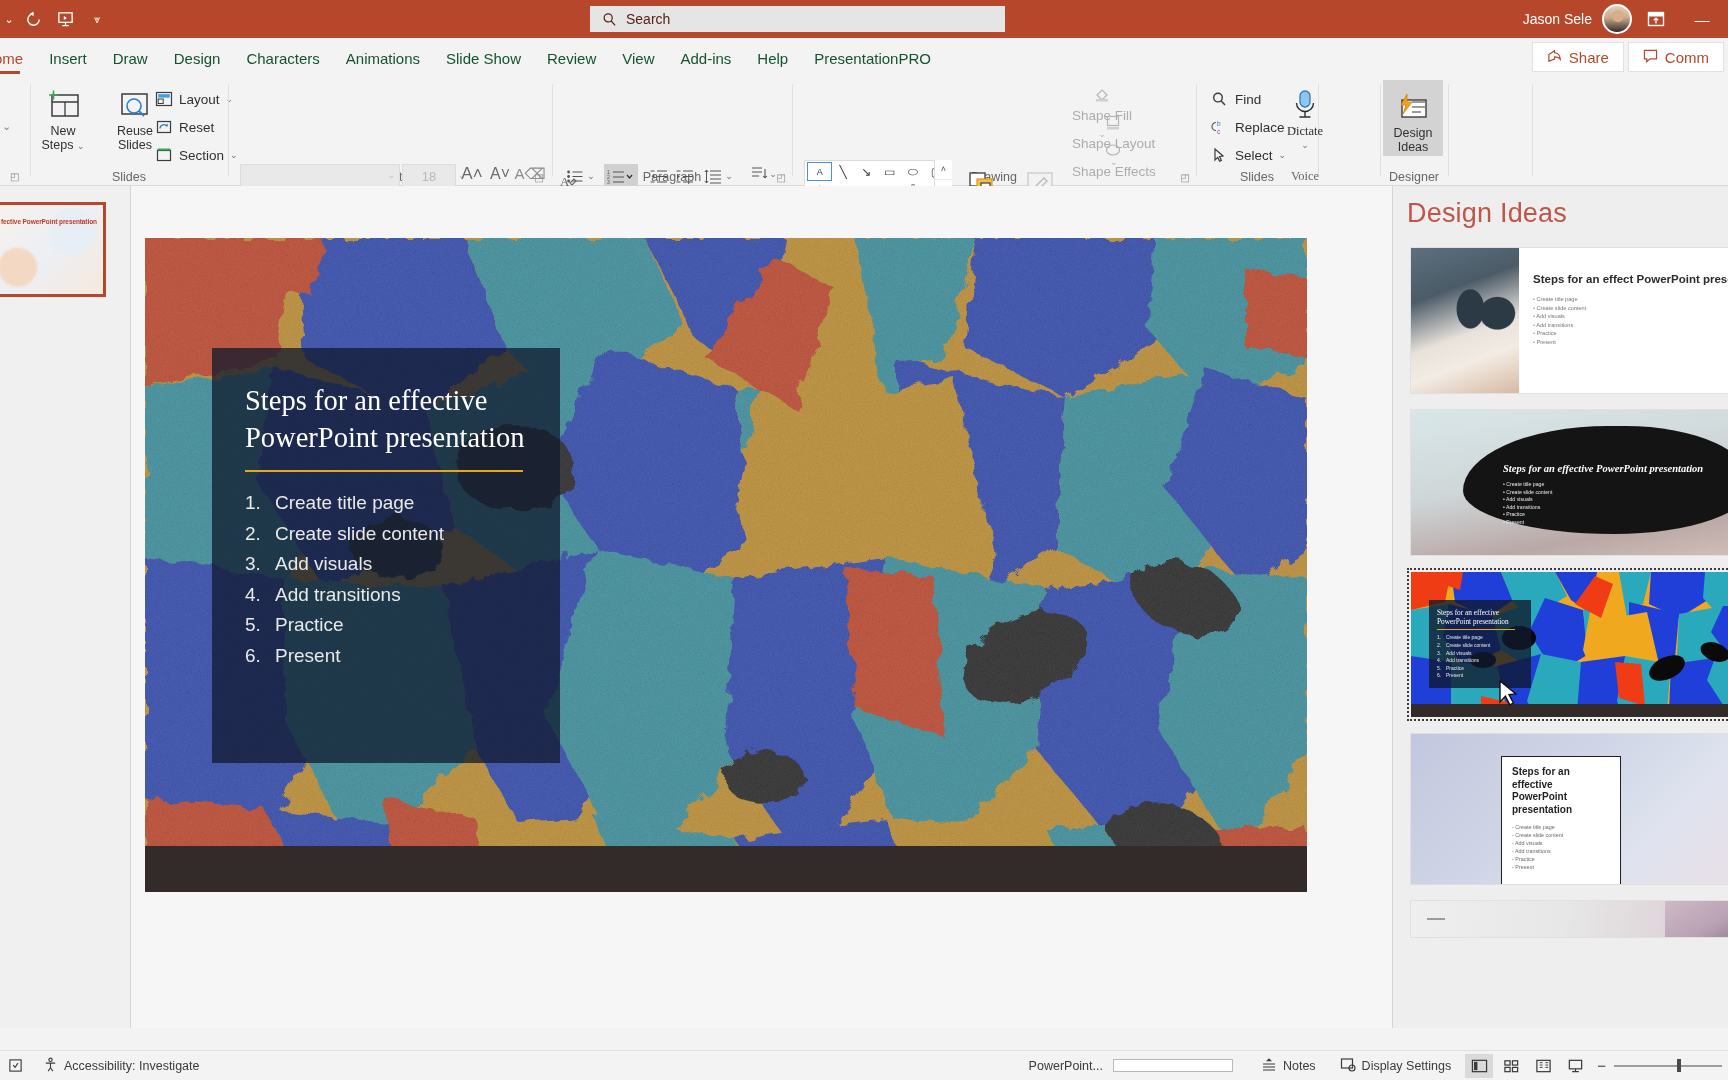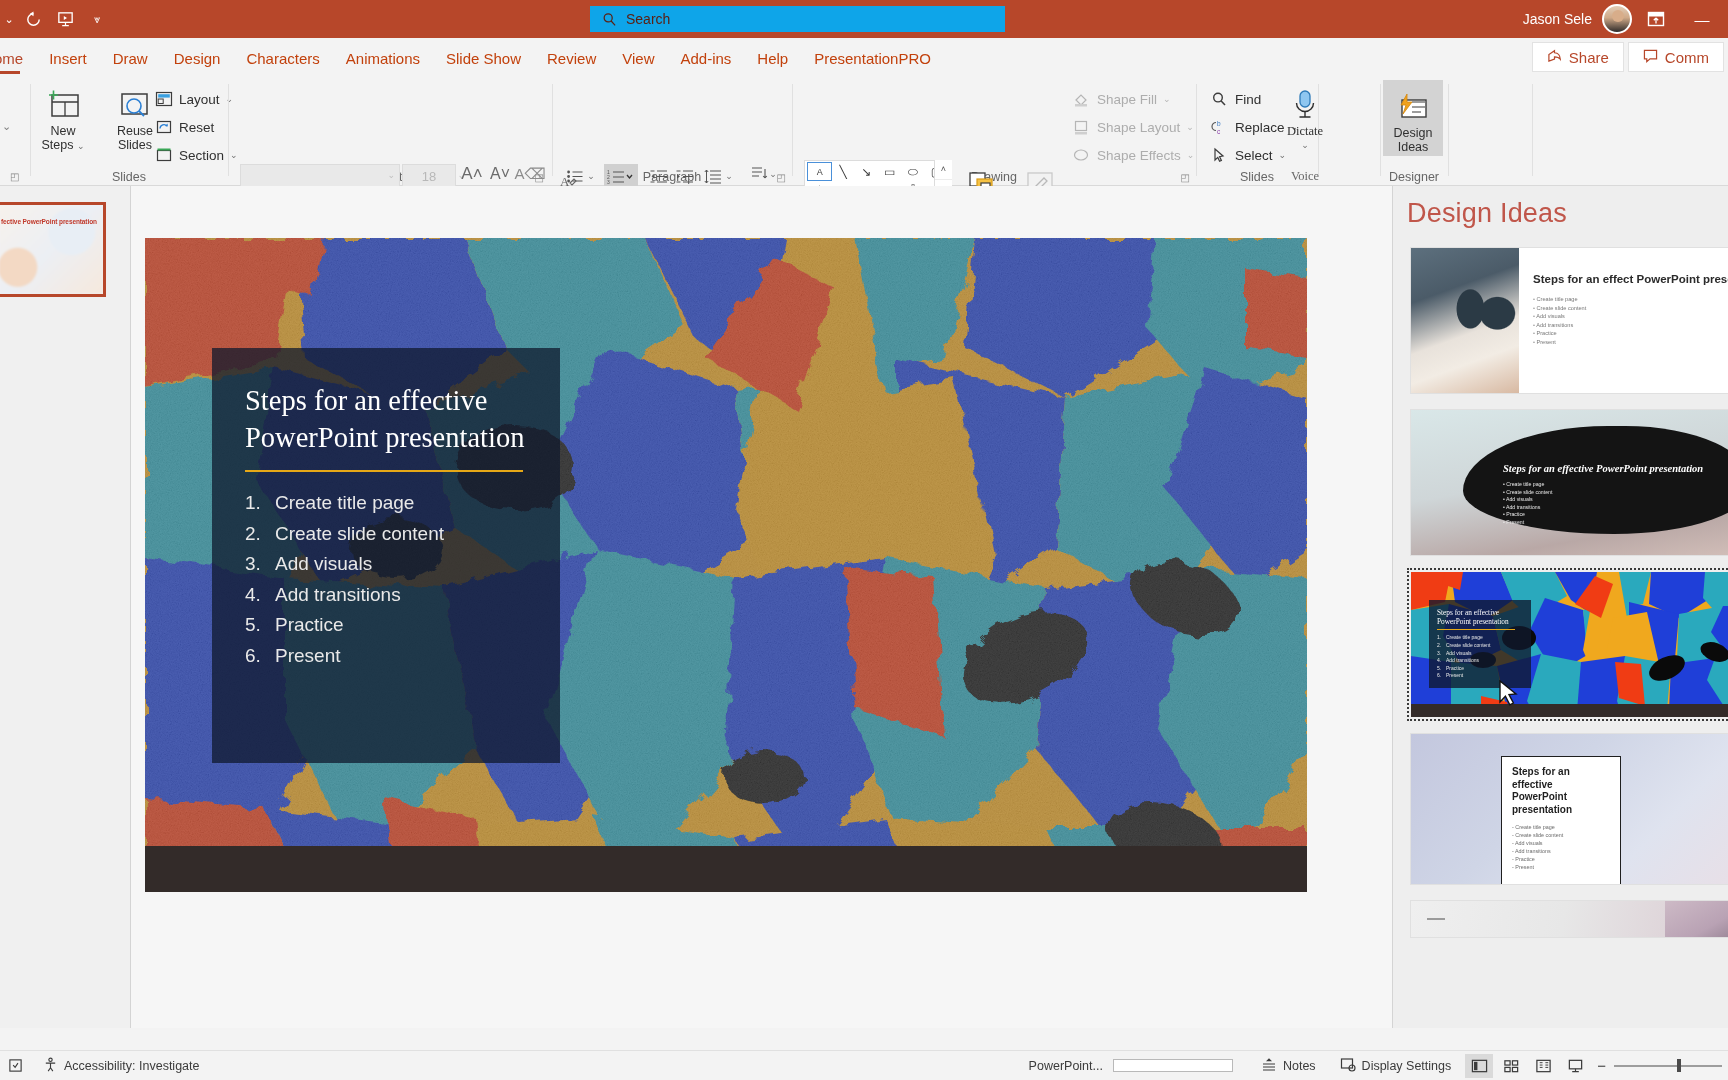--- a/index.html
+++ b/index.html
@@ -22,21 +22,21 @@
     width:30px; height:28px; display:flex; align-items:center; justify-content:center;
     color:#fff; font-size:15px; cursor:default;
   }
   .qat-btn svg{ display:block; }
   .title-text{
     position:absolute; left:0; right:0; top:8px; text-align:center;
     color:#fff; font-size:15px; letter-spacing:.1px; pointer-events:none;
   }
   .searchbox{
     position:absolute; left:590px; top:6px; width:415px; height:26px;
-    background:#0ea5e9; display:flex; align-items:center; padding-left:12px; gap:9px;
+    background:#e5e5e5; display:flex; align-items:center; padding-left:12px; gap:9px;
   }
   .searchbox .ph{ color:#5a2013; font-size:14px; }
   .search-ico{ width:15px;height:15px; }
   .tb-right{
     position:absolute; right:0; top:0; height:38px; display:flex; align-items:center;
     gap:4px; padding-right:4px;text-align:center;
   }
   .user-name{ color:#fff; font-size:14px; margin-right:6px; }
   .avatar{
     width:30px;height:30px;border-radius:50%;
@@ -51,21 +51,21 @@
     width:44px;height:38px;display:flex;align-items:center;justify-content:center;
     color:#fff;font-size:15px;
   }
 
   
   .tabsrow{
     position:absolute; left:0; top:38px; width:1728px; height:38px;
     background:#f3f3f3; display:flex; align-items:flex-end;
   }
   .tab{
-    padding:0 13px; height:34px; line-height:34px; font-size:15px; color:#c2410c;
+    padding:0 13px; height:34px; line-height:34px; font-size:15px; color:#14532d;
     position:relative; white-space:nowrap;
   }
   .tab.first{ padding-left:0; margin-left:-6px; }
   .tab.active{ color:#b7472a; }
   .tab.active:after{
     content:""; position:absolute; left:10px; right:10px; bottom:2px; height:3px;
     background:#b7472a;
   }
   .tab.first.active:after{ left:0; right:16px; }
   .tabsrow-right{
@@ -92,21 +92,21 @@
 
   .bigbtn{
     position:absolute; display:flex; flex-direction:column; align-items:center;
     width:58px; top:6px; font-size:12.5px; color:#303030; line-height:14px; text-align:center;
   }
   .bigbtn .ic{ height:42px; display:flex; align-items:flex-end; justify-content:center; }
   .smallrow{
     position:absolute; display:flex; align-items:center; gap:6px; height:26px;
     font-size:13.5px; color:#303030;
   }
-  .smallrow.dim{ color:#adadad; }
+  .smallrow.dim{ color:#adadad;flex-direction:column; }
   .chev{ font-size:9px; color:#707070; }
   .iconbox{ width:19px;height:19px;display:inline-flex;align-items:center;justify-content:center; }
 
   
   .fontname{
     position:absolute; left:240px; top:88px; width:160px; height:24px;
     background:#e9e9e9; border:1px solid #dcdcdc;
   }
   .fontsize{
     position:absolute; left:402px; top:88px; width:54px; height:24px;

